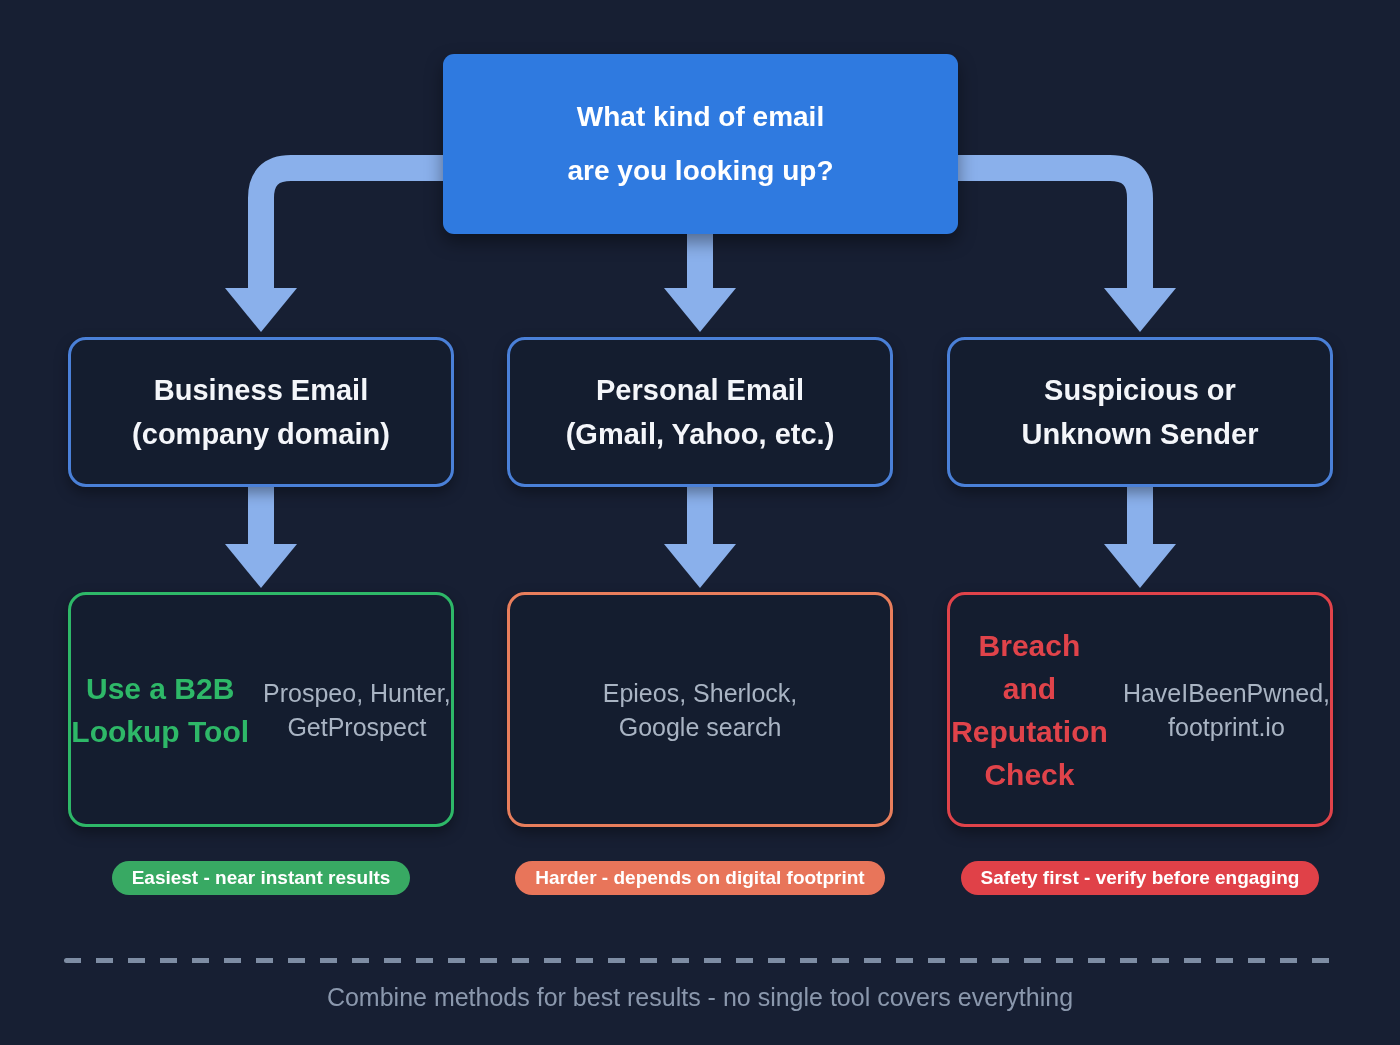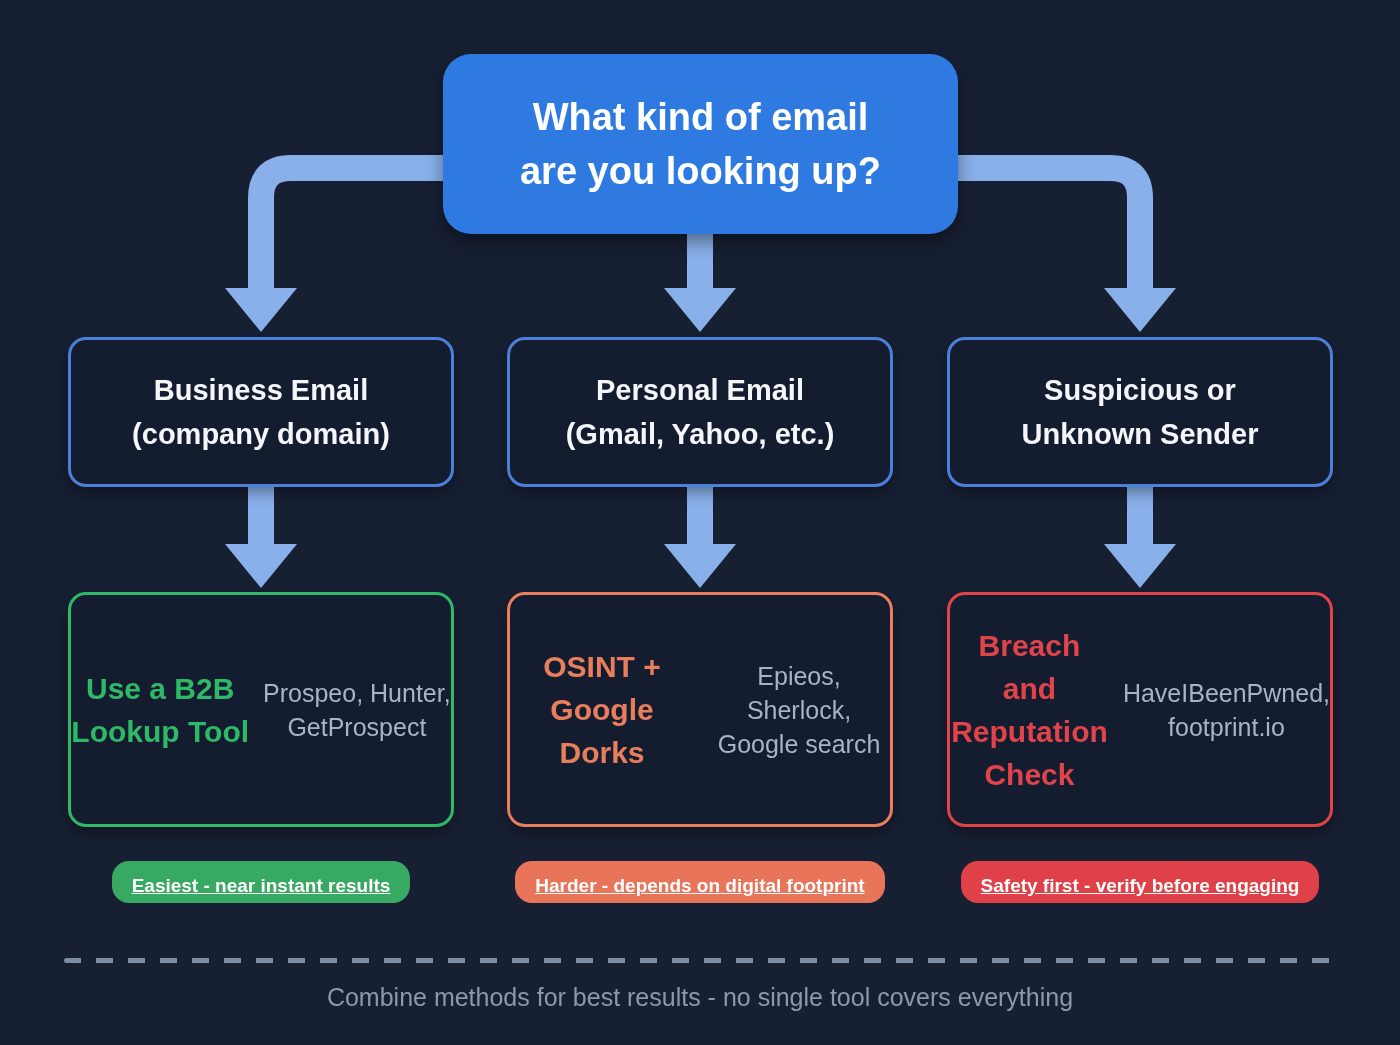--- a/index.html
+++ b/index.html
@@ -16,23 +16,23 @@
     position:relative;overflow:hidden;
   }
   .canvas{position:absolute;inset:0;width:1400px;height:1045px;}
 
   svg.connectors{position:absolute;left:0;top:0;pointer-events:none;}
   .arrow-line{stroke:var(--arrow);stroke-width:26;fill:none;stroke-linecap:butt;}
   .arrow-head{fill:var(--arrow);}
 
   .top-box{
     position:absolute;left:443px;top:54px;width:515px;height:180px;
-    background:var(--blue);border-radius:28px;
+    background:var(--blue);border-radius:11px;
     display:flex;align-items:center;justify-content:center;text-align:center;
-    color:#fff;font-weight:bold;font-size:38px;line-height:54px;white-space:pre-line;
+    color:#fff;font-weight:bold;font-size:28px;line-height:54px;white-space:pre-line;
     box-shadow:0 8px 18px rgba(0,0,0,.4);
   }
 
   .node-box{
     position:absolute;top:337px;width:386px;height:150px;
     background:var(--box-fill);border:3px solid var(--node-border);border-radius:18px;
     display:flex;align-items:center;justify-content:center;text-align:center;
     color:#f4f6fa;font-weight:bold;font-size:29px;line-height:44px;white-space:pre-line;
     box-shadow:0 6px 14px rgba(0,0,0,.35);
   }
@@ -42,22 +42,22 @@
     background:var(--box-fill);border-radius:18px;border:3px solid;
     display:flex;flex-direction:row;align-items:center;justify-content:center;
     text-align:center;gap:14px;
     box-shadow:0 6px 14px rgba(0,0,0,.35);
   }
   .method-title{font-weight:bold;font-size:30px;line-height:43px;white-space:pre-line;}
   .method-tools{color:var(--muted);font-size:25px;line-height:34px;white-space:pre-line;}
 
   .badge-row{position:absolute;top:861px;width:386px;display:flex;justify-content:center;}
   .badge{
-    border-radius:17px;padding:14px 20px 7px;
-    color:#fff;font-weight:bold;font-size:19px;line-height:21px;white-space:nowrap;text-decoration:underline;
+    border-radius:17px;padding:6px 20px 7px;
+    color:#fff;font-weight:bold;font-size:19px;line-height:21px;white-space:nowrap;
   }
 
   .col-1{left:68px;} .col-2{left:507px;} .col-3{left:947px;}
 
   .col-green .method-box{border-color:var(--green);}
   .col-green .method-title{color:var(--green);}
   .col-green .badge{background:var(--badge-green);}
   .col-orange .method-box{border-color:var(--orange);}
   .col-orange .method-title{color:var(--orange);}
   .col-orange .badge{background:var(--badge-orange);}
@@ -113,22 +113,20 @@
     </div>
     <div class="badge-row col-1">
       <div class="badge">Easiest - near instant results</div>
     </div>
   </div>
 
   <div class="node-box col-2">Personal Email
 (Gmail, Yahoo, etc.)</div>
   <div class="col-orange">
     <div class="method-box col-2">
-      <div class="method-title">OSINT +
-Google Dorks</div>
       <div class="method-tools">Epieos, Sherlock,
 Google search</div>
     </div>
     <div class="badge-row col-2">
       <div class="badge">Harder - depends on digital footprint</div>
     </div>
   </div>
 
   <div class="node-box col-3">Suspicious or
 Unknown Sender</div>

